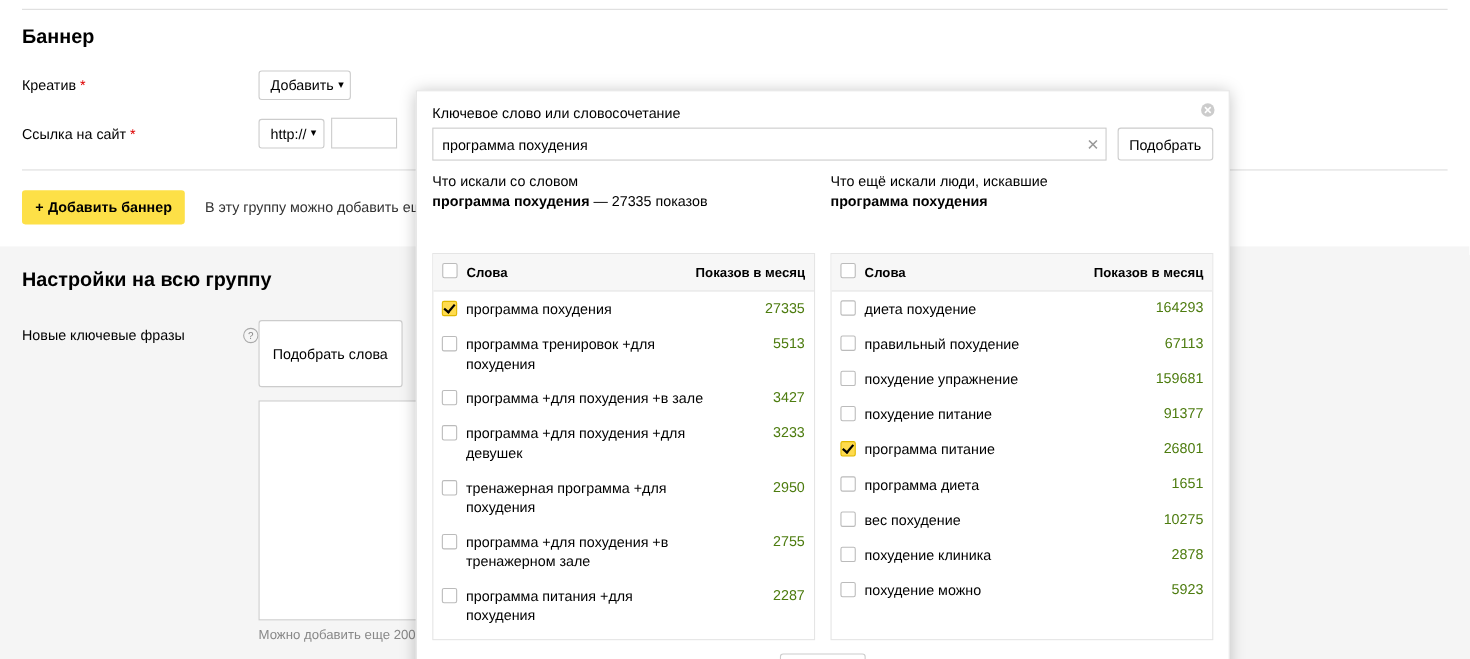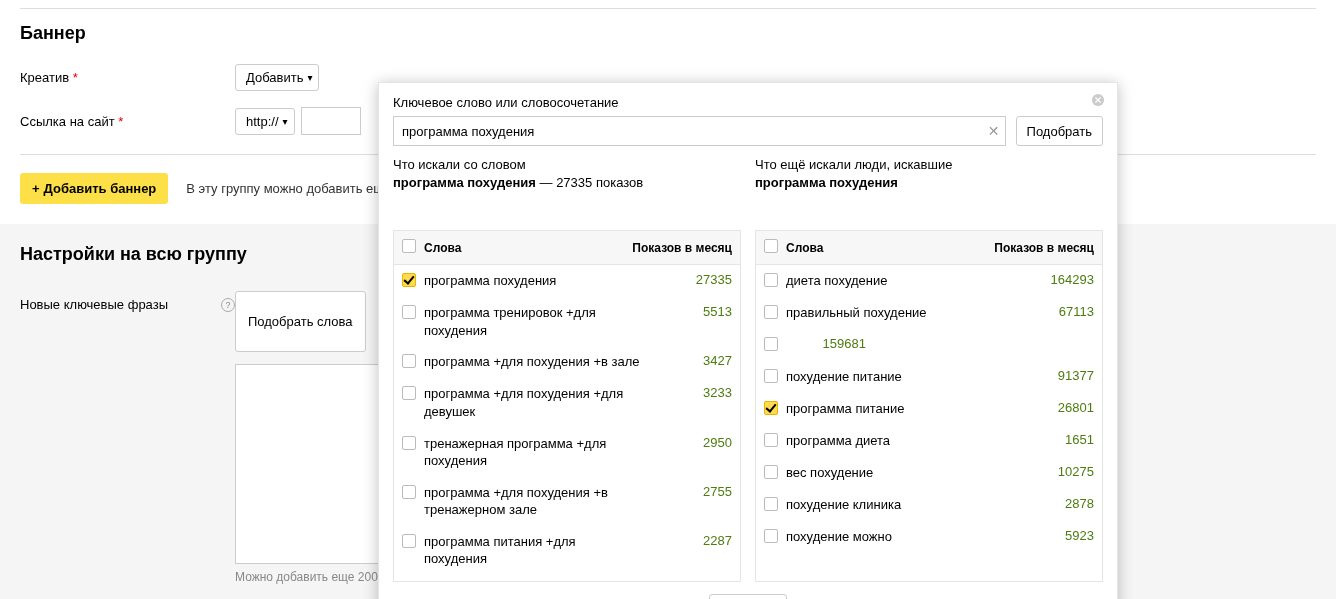--- a/index.html
+++ b/index.html
@@ -202,20 +202,21 @@
               <span class="rw-word">диета похудение</span>
               <span class="rw-num">164293</span>
             </div>
             <div class="tbl-row">
               <span class="rw-chk"><span class="chkbox"></span></span>
               <span class="rw-word">правильный похудение</span>
               <span class="rw-num">67113</span>
             </div>
             <div class="tbl-row">
               <span class="rw-chk"><span class="chkbox"></span></span>
+              <span class="rw-word">похудение упражнение</span>
               <span class="rw-num">159681</span>
             </div>
             <div class="tbl-row">
               <span class="rw-chk"><span class="chkbox"></span></span>
               <span class="rw-word">похудение питание</span>
               <span class="rw-num">91377</span>
             </div>
             <div class="tbl-row">
               <span class="rw-chk"><span class="chkbox checked"></span></span>
               <span class="rw-word">программа питание</span>

